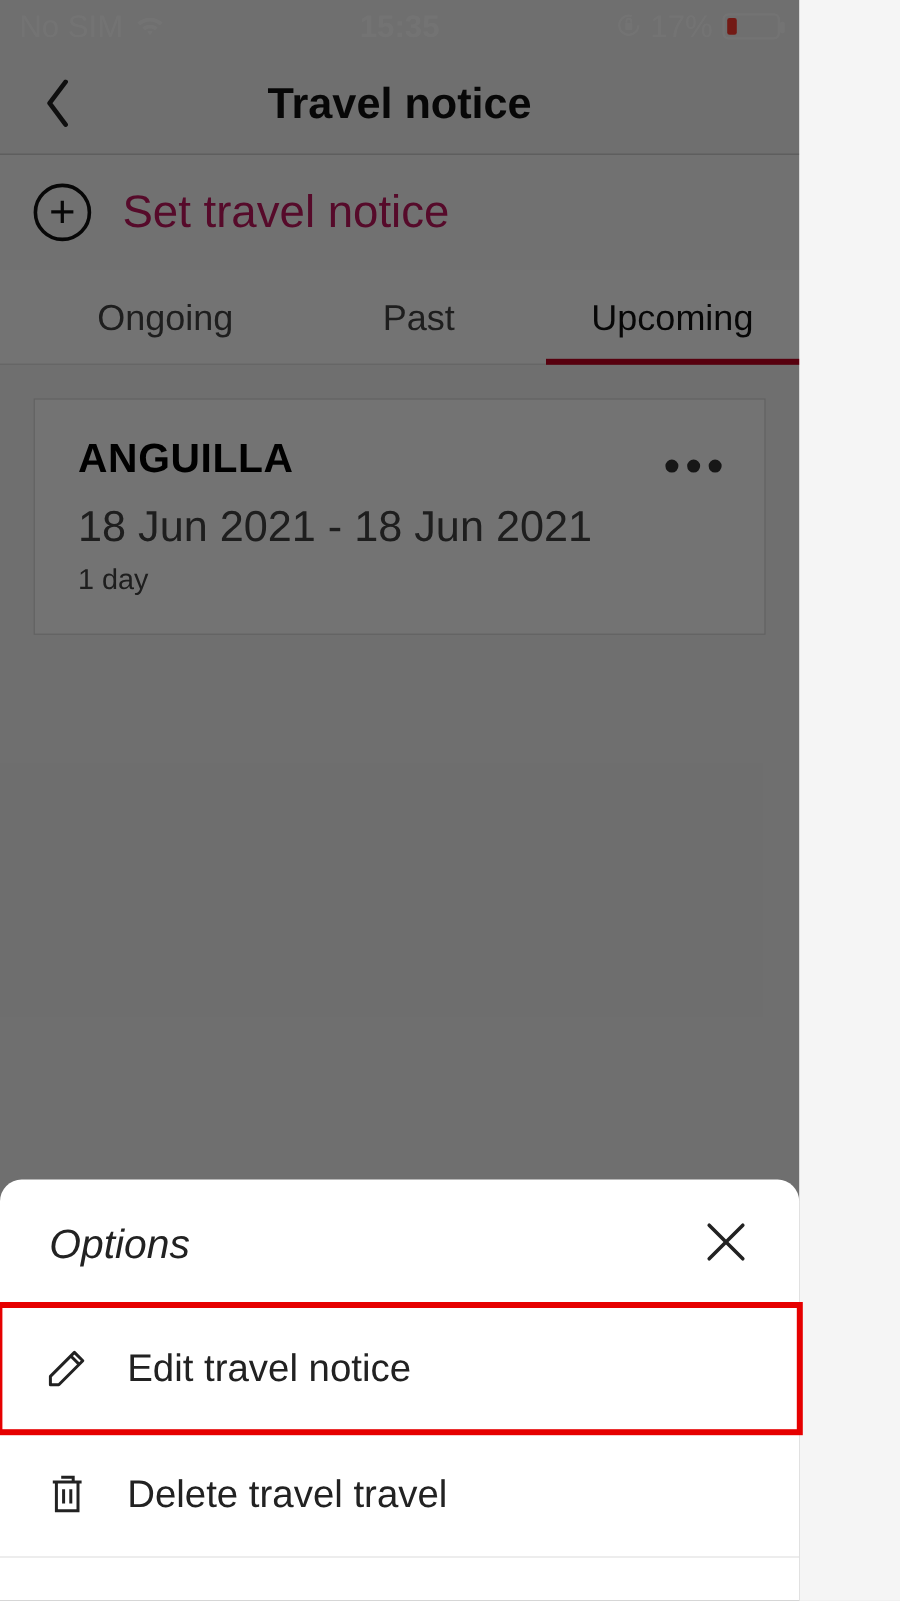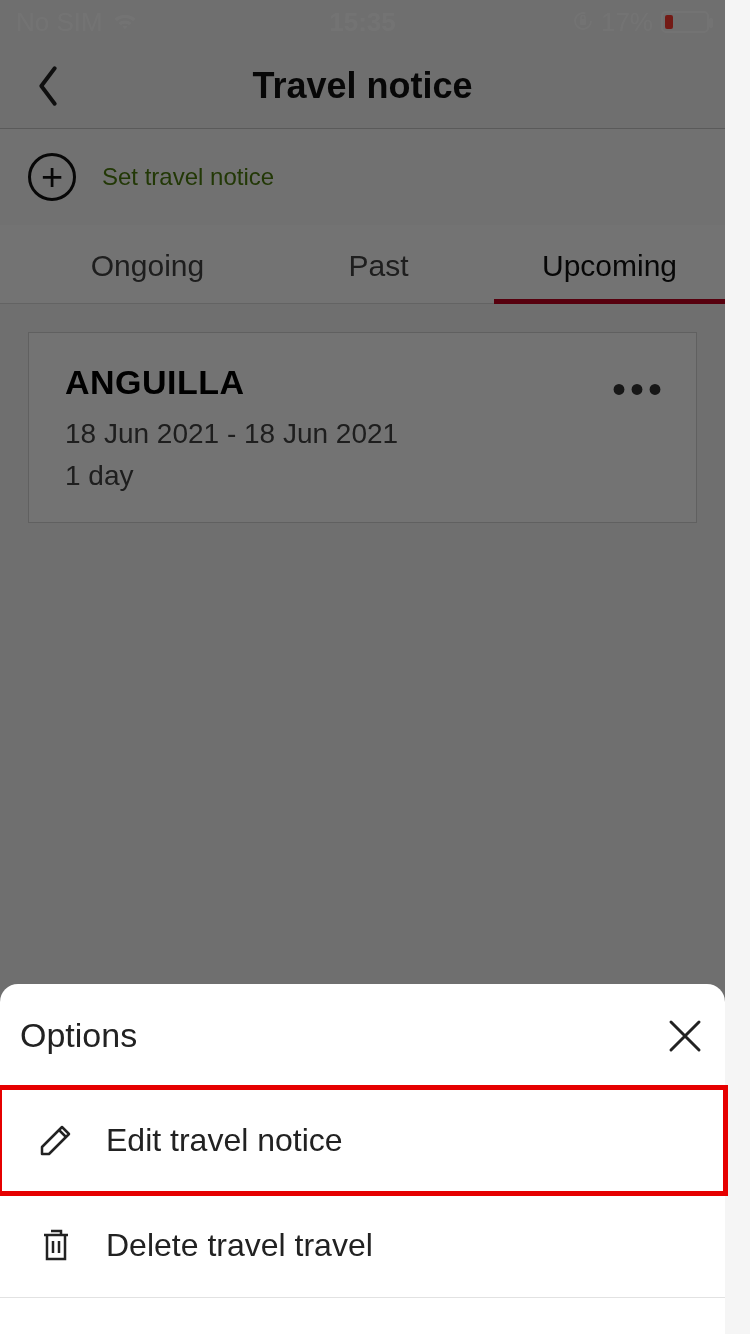--- a/index.html
+++ b/index.html
@@ -1,20 +1,20 @@
 <!DOCTYPE html>
 <html><head>
   <meta charset="utf-8">
   <style>
     * { margin: 0; padding: 0; box-sizing: border-box; }
     html, body { width: 750px; height: 1334px; font-family: -apple-system, Helvetica, Arial, sans-serif; background: #f5f5f5; overflow: hidden; }
 
     .screen {
       position: relative;
-      width: 725px;
+      width: 666px;
       height: 1334px;
       background: #f5f5f5;
     }
 
     
     .dim {
       position: absolute;
       inset: 0;
       background: rgba(0,0,0,0.55);
       z-index: 50;
@@ -63,21 +63,21 @@
       background: #fafafa;
     }
     .plus-circle {
       width: 48px; height: 48px;
       border: 3px solid #111;
       border-radius: 50%;
       display: flex; align-items: center; justify-content: center;
       font-size: 38px; line-height: 1;
       color: #111;
     }
-    .set-label { font-size: 24px; color: #4d7c0f; }
+    .set-label { font-size: 38px; color: #be185d; }
 
     
     .tabs {
       display: flex;
       background: #fff;
       border-bottom: 1px solid #dcdcdc;
       padding-left: 32px;
     }
     .tab {
       flex: 1;
@@ -97,22 +97,22 @@
     }
 
     .list-area { padding: 28px; }
     .card {
       background: #fff;
       border: 1px solid #d6d6d6;
       padding: 30px 36px;
       position: relative;
     }
     .card-title { font-size: 34px; font-weight: 700; letter-spacing: 0.5px; margin-bottom: 16px; }
-    .card-dates { font-size: 28px; color: #444; margin-bottom: 10px; }
-    .card-days { font-size: 28px; color: #444; }
+    .card-dates { font-size: 36px; color: #444; margin-bottom: 10px; }
+    .card-days { font-size: 24px; color: #444; }
     .card-more {
       position: absolute;
       right: 30px;
       top: 34px;
       font-size: 40px;
       letter-spacing: 4px;
       color: #333;
     }
 
     
@@ -120,22 +120,24 @@
       position: absolute;
       left: 0; right: 0; bottom: 0;
       background: #fff;
       border-top-left-radius: 18px;
       border-top-right-radius: 18px;
       z-index: 100;
       padding: 0 0 36px;
     }
     .sheet-header {
       display: flex;
+      align-items: center;
       justify-content: space-between;
-      padding: 32px 20px 28px;
+      padding: 32px 41px 28px;
+      font-style: italic;
     }
     .sheet-title { font-size: 34px; color: #222; }
     .close-x { width: 40px; height: 40px; }
 
     .option-row {
       display: flex;
       align-items: center;
       gap: 28px;
       padding: 30px 34px;
       border-bottom: 1px solid #e2e2e2;

